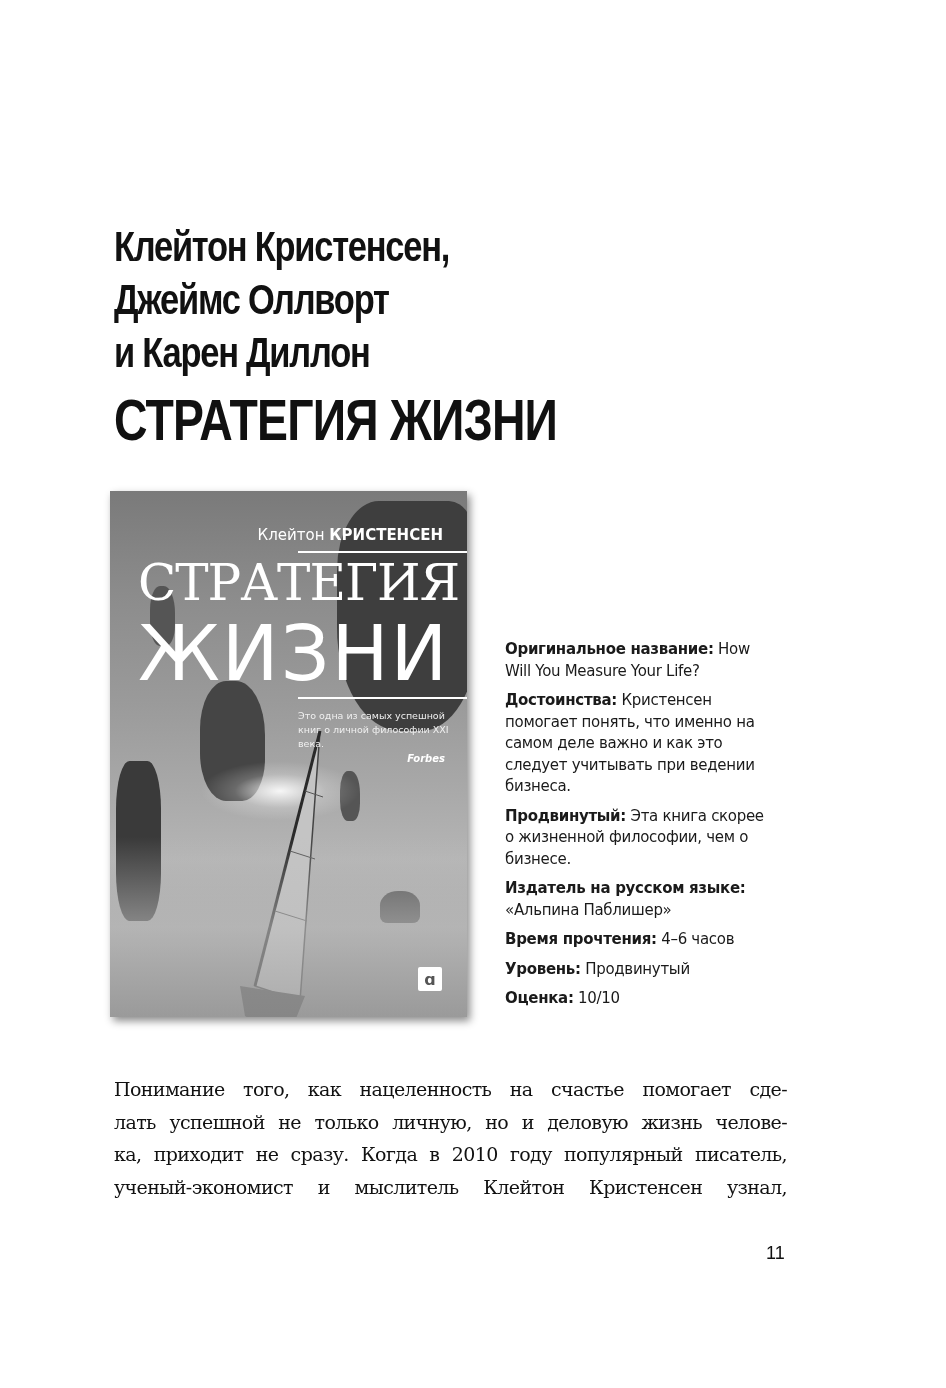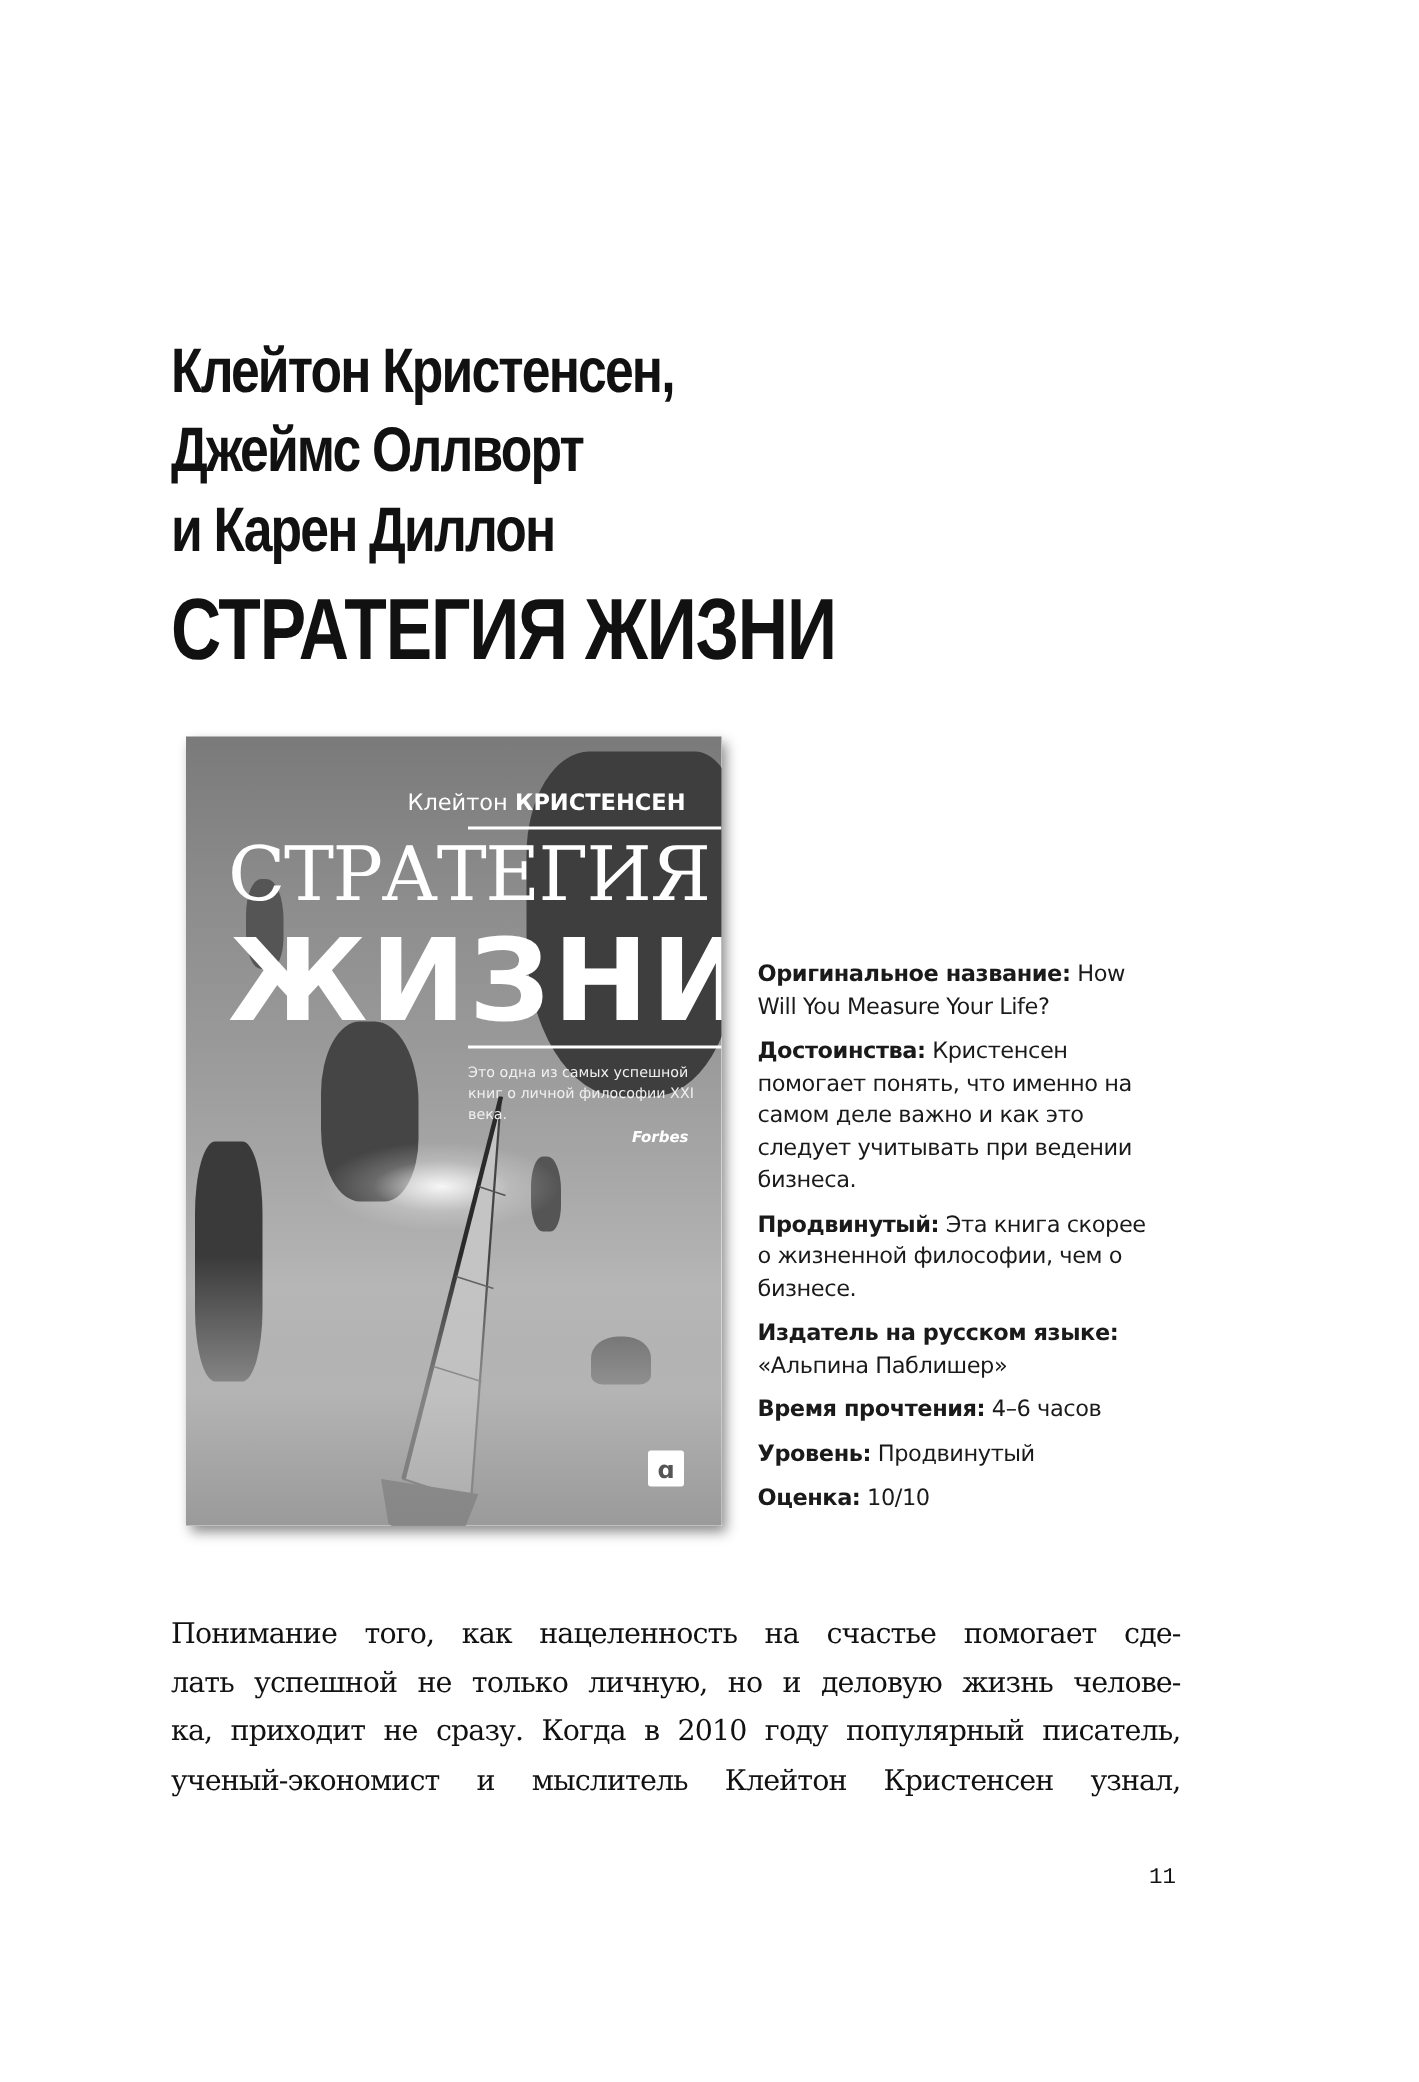--- a/index.html
+++ b/index.html
@@ -2,52 +2,52 @@
 <html><head>
 <meta charset="utf-8">
 <style>
   html, body { margin: 0; padding: 0; background: #ffffff; }
   body { width: 946px; height: 1388px; position: relative; overflow: hidden; font-family: "Liberation Sans", sans-serif; color: #111; }
 
   .authors { position: absolute; left: 114px; top: 220px; font-family: "Liberation Sans", sans-serif; font-weight: bold; font-size: 42px; line-height: 53px; letter-spacing: -1.5px; transform: scaleX(0.82); transform-origin: left top; white-space: nowrap; }
   .authors div { margin: 0; }
   .book-title { position: absolute; left: 114px; top: 388px; font-family: "Liberation Sans", sans-serif; font-weight: bold; font-size: 58px; line-height: 64px; letter-spacing: -1px; transform: scaleX(0.80); transform-origin: left top; white-space: nowrap; }
 
-  .cover { position: absolute; left: 124px; top: 491px; width: 357px; height: 526px; background: linear-gradient(180deg, #7a7a7a 0%, #8c8c8c 20%, #9a9a9a 40%, #a7a7a7 55%, #b5b5b5 70%, #9f9f9f 88%, #8d8d8d 100%); box-shadow: 3px 4px 8px rgba(0,0,0,0.45); overflow: hidden; }
+  .cover { position: absolute; left: 110px; top: 491px; width: 357px; height: 526px; background: linear-gradient(180deg, #7a7a7a 0%, #8c8c8c 20%, #9a9a9a 40%, #a7a7a7 55%, #b5b5b5 70%, #9f9f9f 88%, #8d8d8d 100%); box-shadow: 3px 4px 8px rgba(0,0,0,0.45); overflow: hidden; }
   .cover .rock { position: absolute; background: #4a4a4a; border-radius: 40% 45% 35% 40%; }
   .cover .rock.r1 { right: -10px; top: 10px; width: 140px; height: 230px; background: #3e3e3e; border-radius: 30% 20% 40% 45%; }
   .cover .rock.r2 { left: 90px; top: 190px; width: 65px; height: 120px; background: #454545; }
   .cover .rock.r3 { left: 6px; top: 270px; width: 45px; height: 160px; background: #3a3a3a; border-radius: 30%; }
   .cover .rock.r4 { left: 230px; top: 280px; width: 20px; height: 50px; background: #555; }
   .cover .rock.r5 { left: 270px; top: 400px; width: 40px; height: 32px; background: #505050; border-radius: 45% 45% 20% 20%; }
   .cover .rock.r6 { left: 40px; top: 95px; width: 25px; height: 60px; background: #555; }
   .cover .glow { position: absolute; left: 90px; top: 270px; width: 160px; height: 60px; background: radial-gradient(ellipse at center, rgba(255,255,255,0.9) 0%, rgba(255,255,255,0.2) 40%, rgba(255,255,255,0) 70%); }
   .cover .sail2 { position: absolute; left: 225px; top: 245px; width: 90px; height: 300px; }
   .cover .fog { position: absolute; left: 0; right: 0; bottom: 0; height: 180px; background: linear-gradient(180deg, rgba(200,200,200,0) 0%, rgba(190,190,190,0.6) 50%, rgba(160,160,160,0.7) 100%); }
 
   .cover .c-author { position: absolute; right: 24px; top: 35px; color: #fff; font-family: "DejaVu Sans", sans-serif; font-size: 15px; white-space: nowrap; }
   .cover .c-author b { font-weight: bold; }
   .cover .c-line { position: absolute; height: 2px; background: #fff; }
   .cover .c-line.l1 { left: 188px; right: 0; top: 60px; }
   .cover .c-line.l2 { left: 188px; right: 0; top: 206px; }
   .cover .c-title1 { position: absolute; left: 28px; top: 62px; color: #fff; font-family: "DejaVu Serif", serif; font-size: 50px; line-height: 60px; white-space: nowrap; letter-spacing: -1px; }
-  .cover .c-title2 { position: absolute; left: 28px; top: 118px; color: #fff; font-family: "DejaVu Sans", sans-serif; font-weight: bold; font-size: 76px; line-height: 90px; white-space: nowrap; letter-spacing: 2px; }
+  .cover .c-title2 { position: absolute; left: 28px; top: 118px; color: #fff; font-family: "DejaVu Sans", sans-serif; font-weight: normal; font-size: 76px; line-height: 90px; white-space: nowrap; letter-spacing: 2px; }
   .cover .c-quote { position: absolute; left: 188px; top: 218px; width: 160px; color: #f0f0f0; font-family: "DejaVu Sans", sans-serif; font-size: 9.5px; line-height: 14px; }
   .cover .c-source { position: absolute; right: 22px; top: 262px; color: #fff; font-family: "DejaVu Sans", sans-serif; font-style: italic; font-weight: bold; font-size: 10px; }
   .cover .c-logo { position: absolute; left: 308px; top: 476px; width: 24px; height: 24px; background: #fff; border-radius: 2px; display: flex; align-items: center; justify-content: center; color: #555; font-family: "DejaVu Sans", sans-serif; font-weight: bold; font-size: 16px; }
 
   .info { position: absolute; left: 505px; top: 639px; width: 270px; font-family: "DejaVu Sans", sans-serif; font-size: 15px; line-height: 21.5px; color: #1a1a1a; letter-spacing: -0.3px; }
   .info .row { margin: 0 0 8px 0; }
   .info .row b { font-weight: bold; }
   .info .row.last { }
 
   .body-text { position: absolute; left: 114px; top: 1073px; width: 673px; font-family: "DejaVu Serif", serif; font-size: 19px; line-height: 32.5px; color: #111; text-align: justify; letter-spacing: -0.6px; }
   .body-text span { display: block; text-align-last: justify; }
 
-  .page-number { position: absolute; left: 766px; top: 1243px; font-family: Liberation Mono, monospace; font-size: 15px; color: #111; }
+  .page-number { position: absolute; left: 766px; top: 1243px; font-family: Liberation Sans, sans-serif; font-size: 18px; color: #111; }
 </style>
 </head>
 <body>
 
 <div class="authors">
   <div>Клейтон Кристенсен,</div>
   <div>Джеймс Оллворт</div>
   <div>и Карен Диллон</div>
 </div>
 <div class="book-title">СТРАТЕГИЯ ЖИЗНИ</div>

